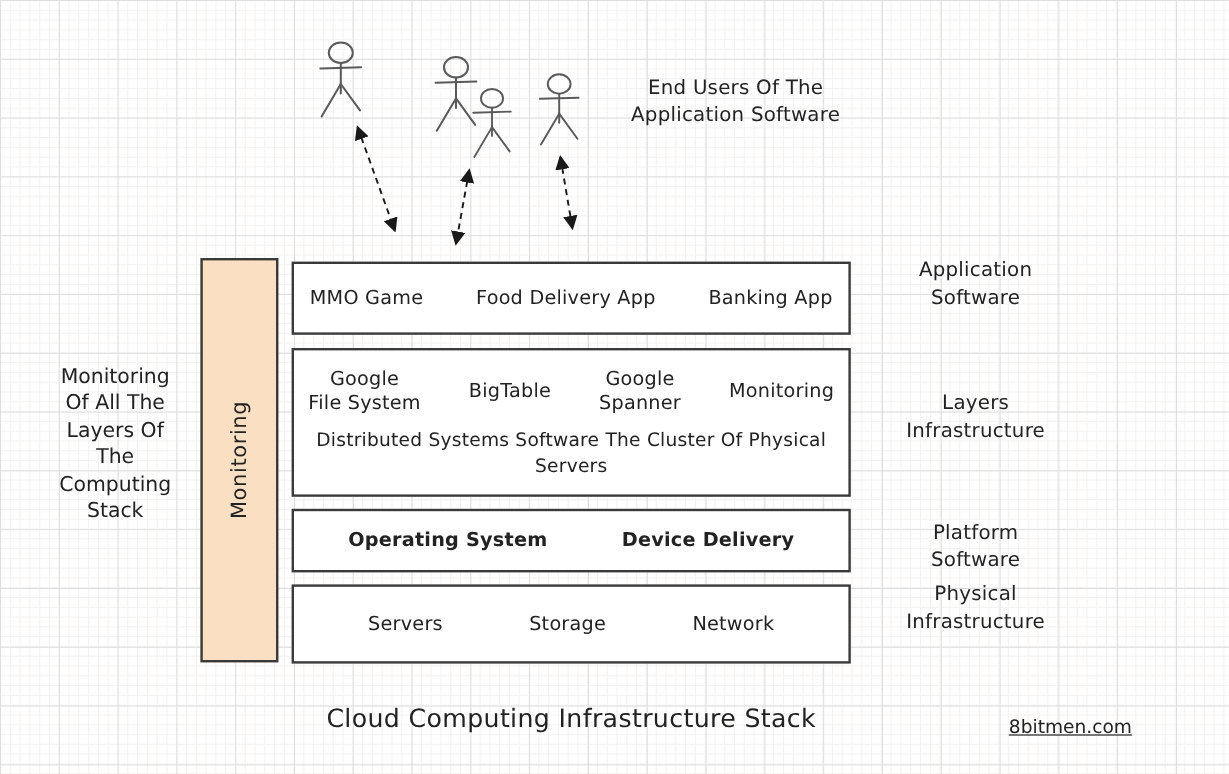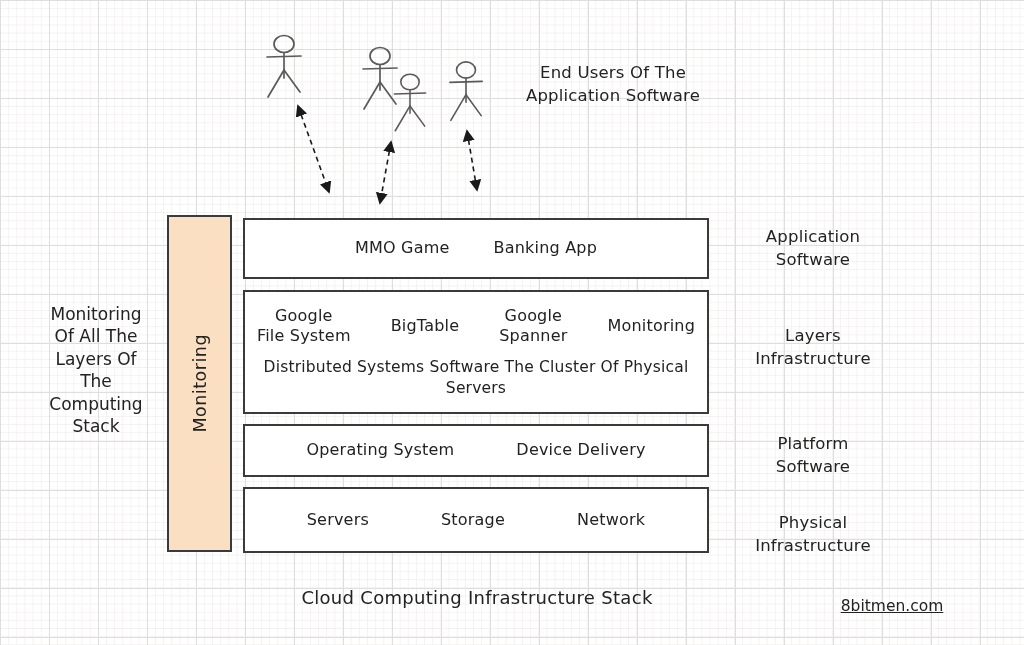--- a/index.html
+++ b/index.html
@@ -53,39 +53,39 @@
     display:flex;flex-direction:column;justify-content:space-evenly;
     font-size:16px;
   }
   .box-app{top:218px;height:61px;}
   .box-cluster{top:290px;height:124px;padding:4px 0;}
   .box-platform{top:424px;height:53px;}
   .box-physical{top:487px;height:66px;}
   .item-row{display:flex;align-items:center;justify-content:center;}
   .row-app{gap:44px;}
   .row-cluster{gap:40px;}
-  .row-platform{gap:62px;}
+  .row-platform{gap:62px;font-weight:bold;}
   .row-physical{gap:72px;}
   .item{text-align:center;line-height:1.3;letter-spacing:0.2px;}
   .cluster-caption{
     text-align:center;font-size:15.5px;line-height:1.35;letter-spacing:0.2px;
   }
 
   .right-label{
     left:723px;width:180px;
     text-align:center;font-size:16.5px;line-height:1.38;letter-spacing:0.2px;
   }
-  .rl-app{top:226px;}
+  .rl-app{top:214px;}
   .rl-cluster{top:325px;}
   .rl-platform{top:433px;}
-  .rl-physical{top:512px;}
+  .rl-physical{top:484px;}
 
   .diagram-title{
     left:272px;top:587px;width:410px;
-    text-align:center;font-size:18px;letter-spacing:0.3px;
+    font-size:21px;letter-spacing:0.3px;
   }
   .watermark{
     left:832px;top:597px;width:120px;
     text-align:center;font-size:15.5px;text-decoration:underline;
   }
 </style>
 </head>
 <body>
 
 <div class="canvas">
@@ -126,20 +126,21 @@
 Computing
 Stack</div>
 
   <div class="abs monitor-bar">
     <span class="vtext">Monitoring</span>
   </div>
 
   <div class="abs layer-box box-app">
     <div class="item-row row-app">
       <span class="item preline">MMO Game</span>
+      <span class="item preline">Food Delivery App</span>
       <span class="item preline">Banking App</span>
     </div>
   </div>
 
   <div class="abs layer-box box-cluster">
     <div class="item-row row-cluster">
       <span class="item preline">Google
 File System</span>
       <span class="item preline">BigTable</span>
       <span class="item preline">Google

